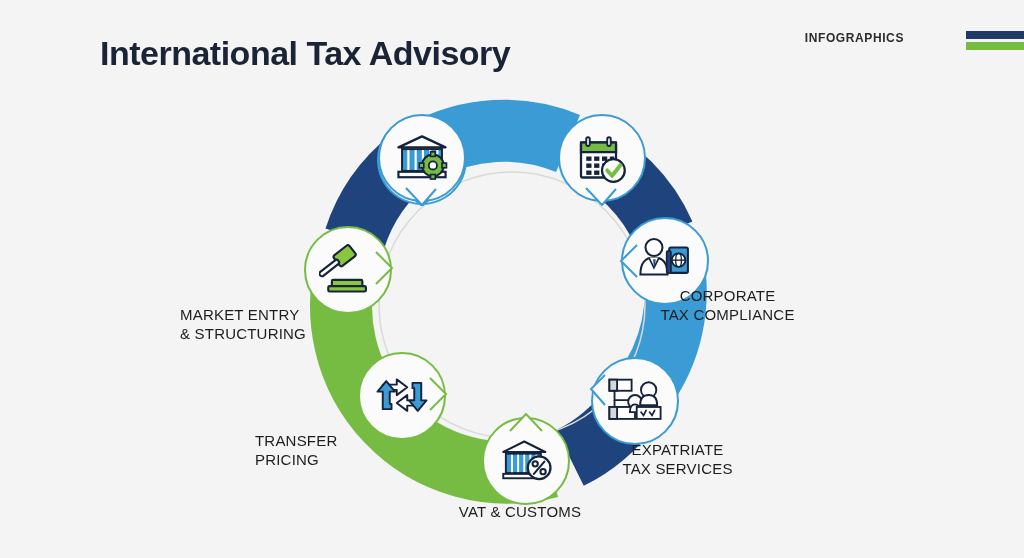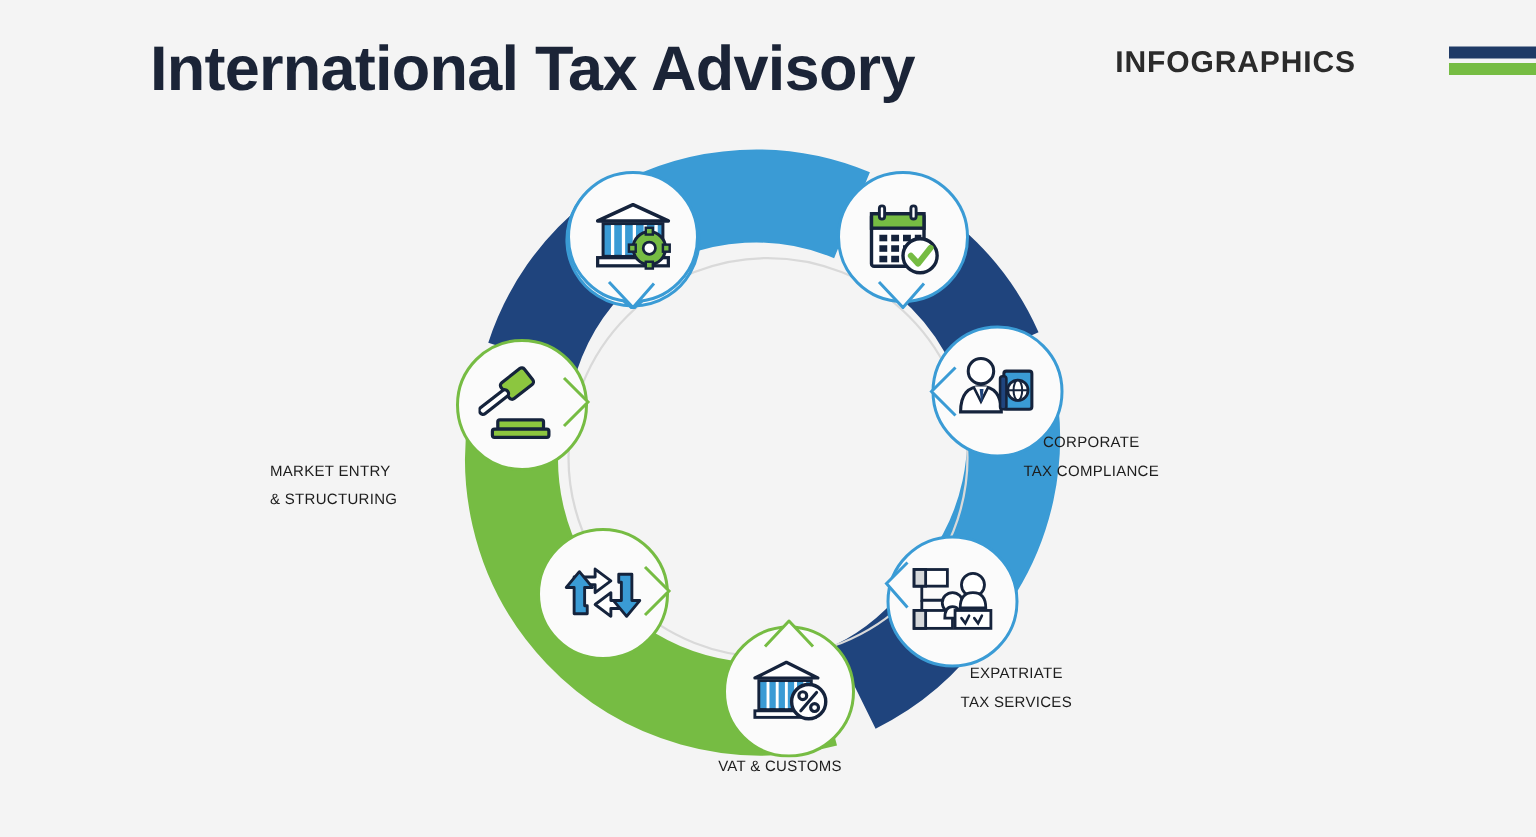--- a/index.html
+++ b/index.html
@@ -13,33 +13,33 @@
     height: 558px;
     background: #f4f4f4;
     overflow: hidden;
     font-family: "Liberation Sans", sans-serif;
   }
 
   
   #page-title {
     position: absolute;
     left: 100px;
-    top: 22px;
-    font-size: 42px;
+    top: 34px;
+    font-size: 34px;
     font-weight: bold;
     letter-spacing: -0.5px;
     color: #1b2437;
     white-space: nowrap;
     text-align: center;
   }
   #infographics-label {
     position: absolute;
     right: 120px;
     top: 31px;
-    font-size: 20px;
+    font-size: 12px;
     font-weight: bold;
     letter-spacing: 0.6px;
     color: #2b2b2b;
     white-space: nowrap;
   }
   #brand-mark {
     position: absolute;
     right: 0px;
     top: 31px;
     width: 58px;
@@ -80,21 +80,21 @@
     width: 92px;
     height: 92px;
     display: flex;
     align-items: center;
     justify-content: center;
   }
 
   
   .ring-label {
     position: absolute;
-    font-size: 10px;
+    font-size: 15px;
     line-height: 19px;
     color: #1d1d1d;
     letter-spacing: 0.2px;
     white-space: pre-line;
   }
   .ring-label.r { text-align: left; }
   .ring-label.c { text-align: center; }
 </style>
 </head>
 <body>
@@ -308,14 +308,16 @@
 &amp; STRUCTURING</div>
 
   <div class="ring-label c" style="left:640px; top:286px; width:175px;">CORPORATE
 TAX COMPLIANCE</div>
 
   <div class="ring-label c" style="left:430px; top:502px; width:180px;">VAT &amp; CUSTOMS</div>
 
   <div class="ring-label c" style="left:595px; top:440px; width:165px;">EXPATRIATE
 TAX SERVICES</div>
 
+  <div class="ring-label r" style="left:255px; top:431px; width:155px;">TRANSFER
+PRICING</div>
 
 </div>
 
 </body></html>

